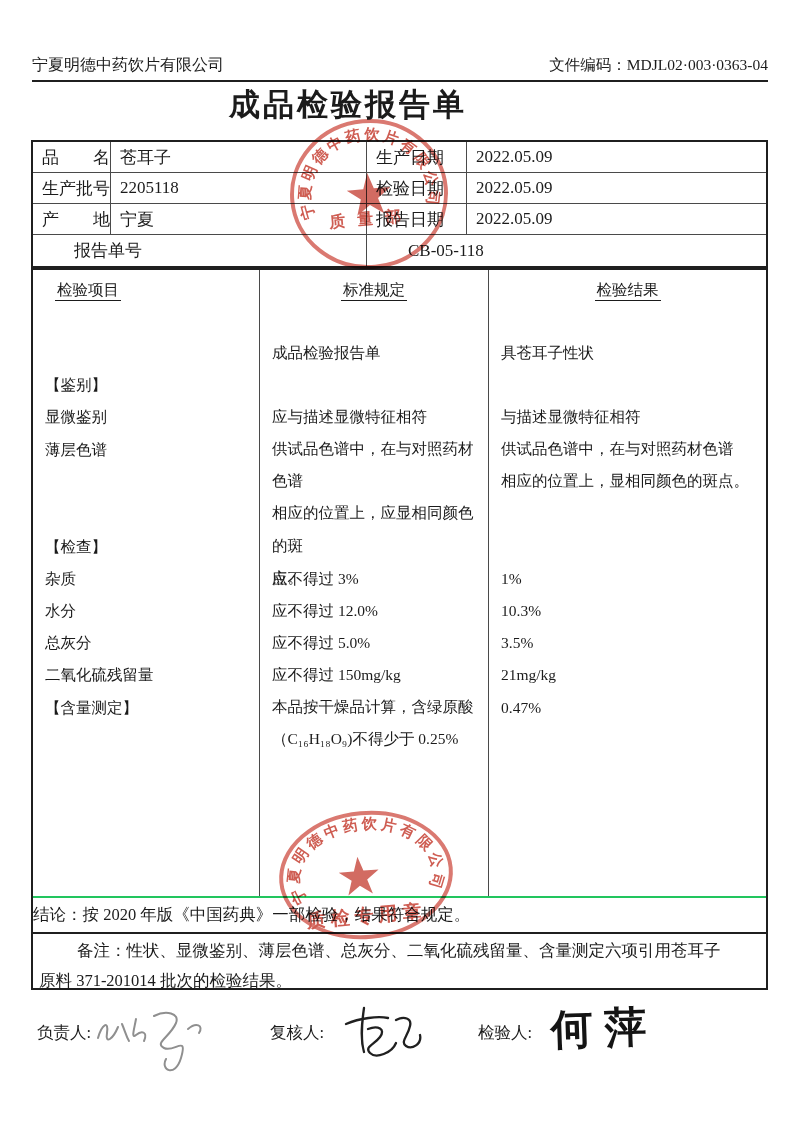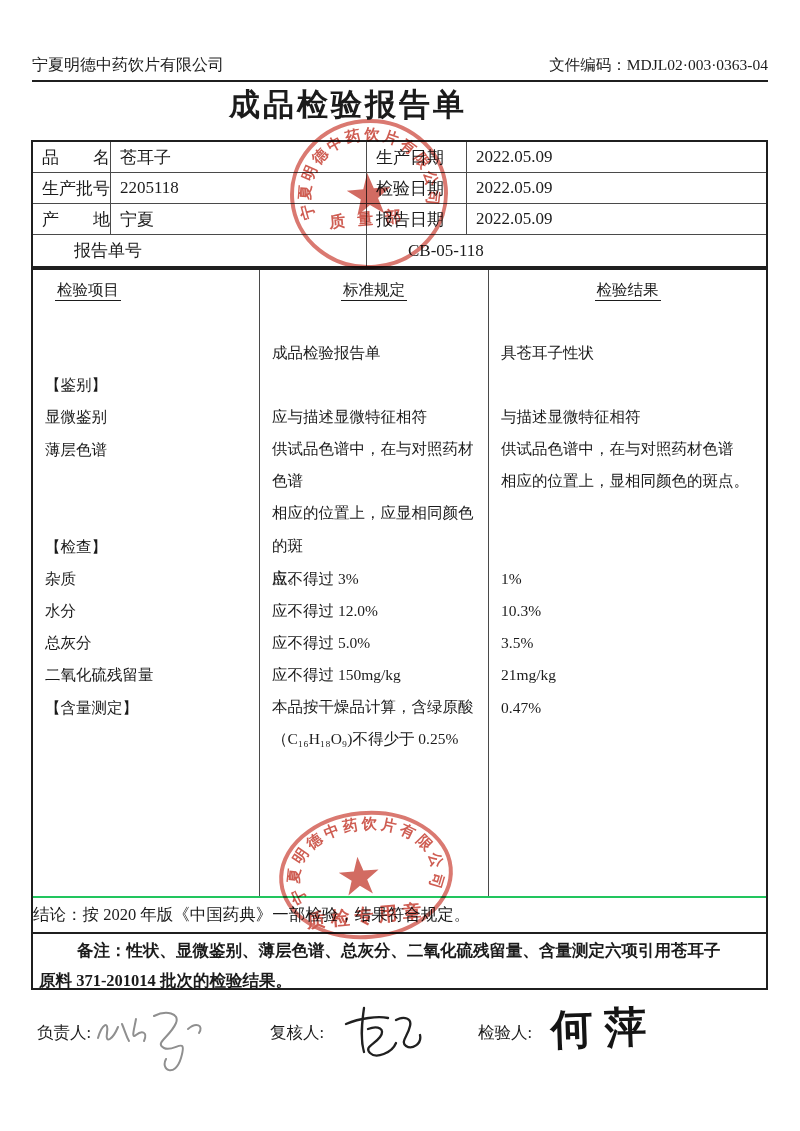--- a/index.html
+++ b/index.html
@@ -32,21 +32,21 @@
   .col.mid{border-left:1px solid #4a4a4a;border-right:1px solid #4a4a4a;}
   .ln{position:absolute;left:12px;right:8px;line-height:22px;white-space:nowrap;}
   .ln.wrap{white-space:pre-line;line-height:32.2px;}
   .col-head{position:absolute;top:10px;left:0;right:0;text-align:center;}
   .col-head.left{text-align:left;padding-left:22px;}
   .col-head span{border-bottom:1px solid #1b1b1b;padding:0 2px 2px 2px;margin-top:32px;}
   .concl-row{height:36px;border-top:2px solid #22c55e;box-sizing:border-box;
     text-align:left;line-height:34px;font-size:16.5px;}
   .remark-row{height:58px;border-top:2px solid #1f1f1f;box-sizing:border-box;
     padding:2px 10px 0 6px;font-size:16.5px;line-height:30px;white-space:pre-line;
-    text-indent:38px;font-weight:bold;}
+    text-indent:38px;}
   
   .sign-row{position:absolute;left:0;top:1012px;width:740px;height:60px;font-size:16.5px;text-decoration:underline;}
   .sign-label{position:absolute;top:10px;white-space:nowrap;}
   .sig-svg{position:absolute;}
   
   .stamp{position:absolute;mix-blend-mode:multiply;opacity:0.88;pointer-events:none;}
   .stamp text,.stamp textPath{font-family:"Liberation Serif","DejaVu Serif",serif;font-weight:bold;}
 </style>
 </head>
 <body>

